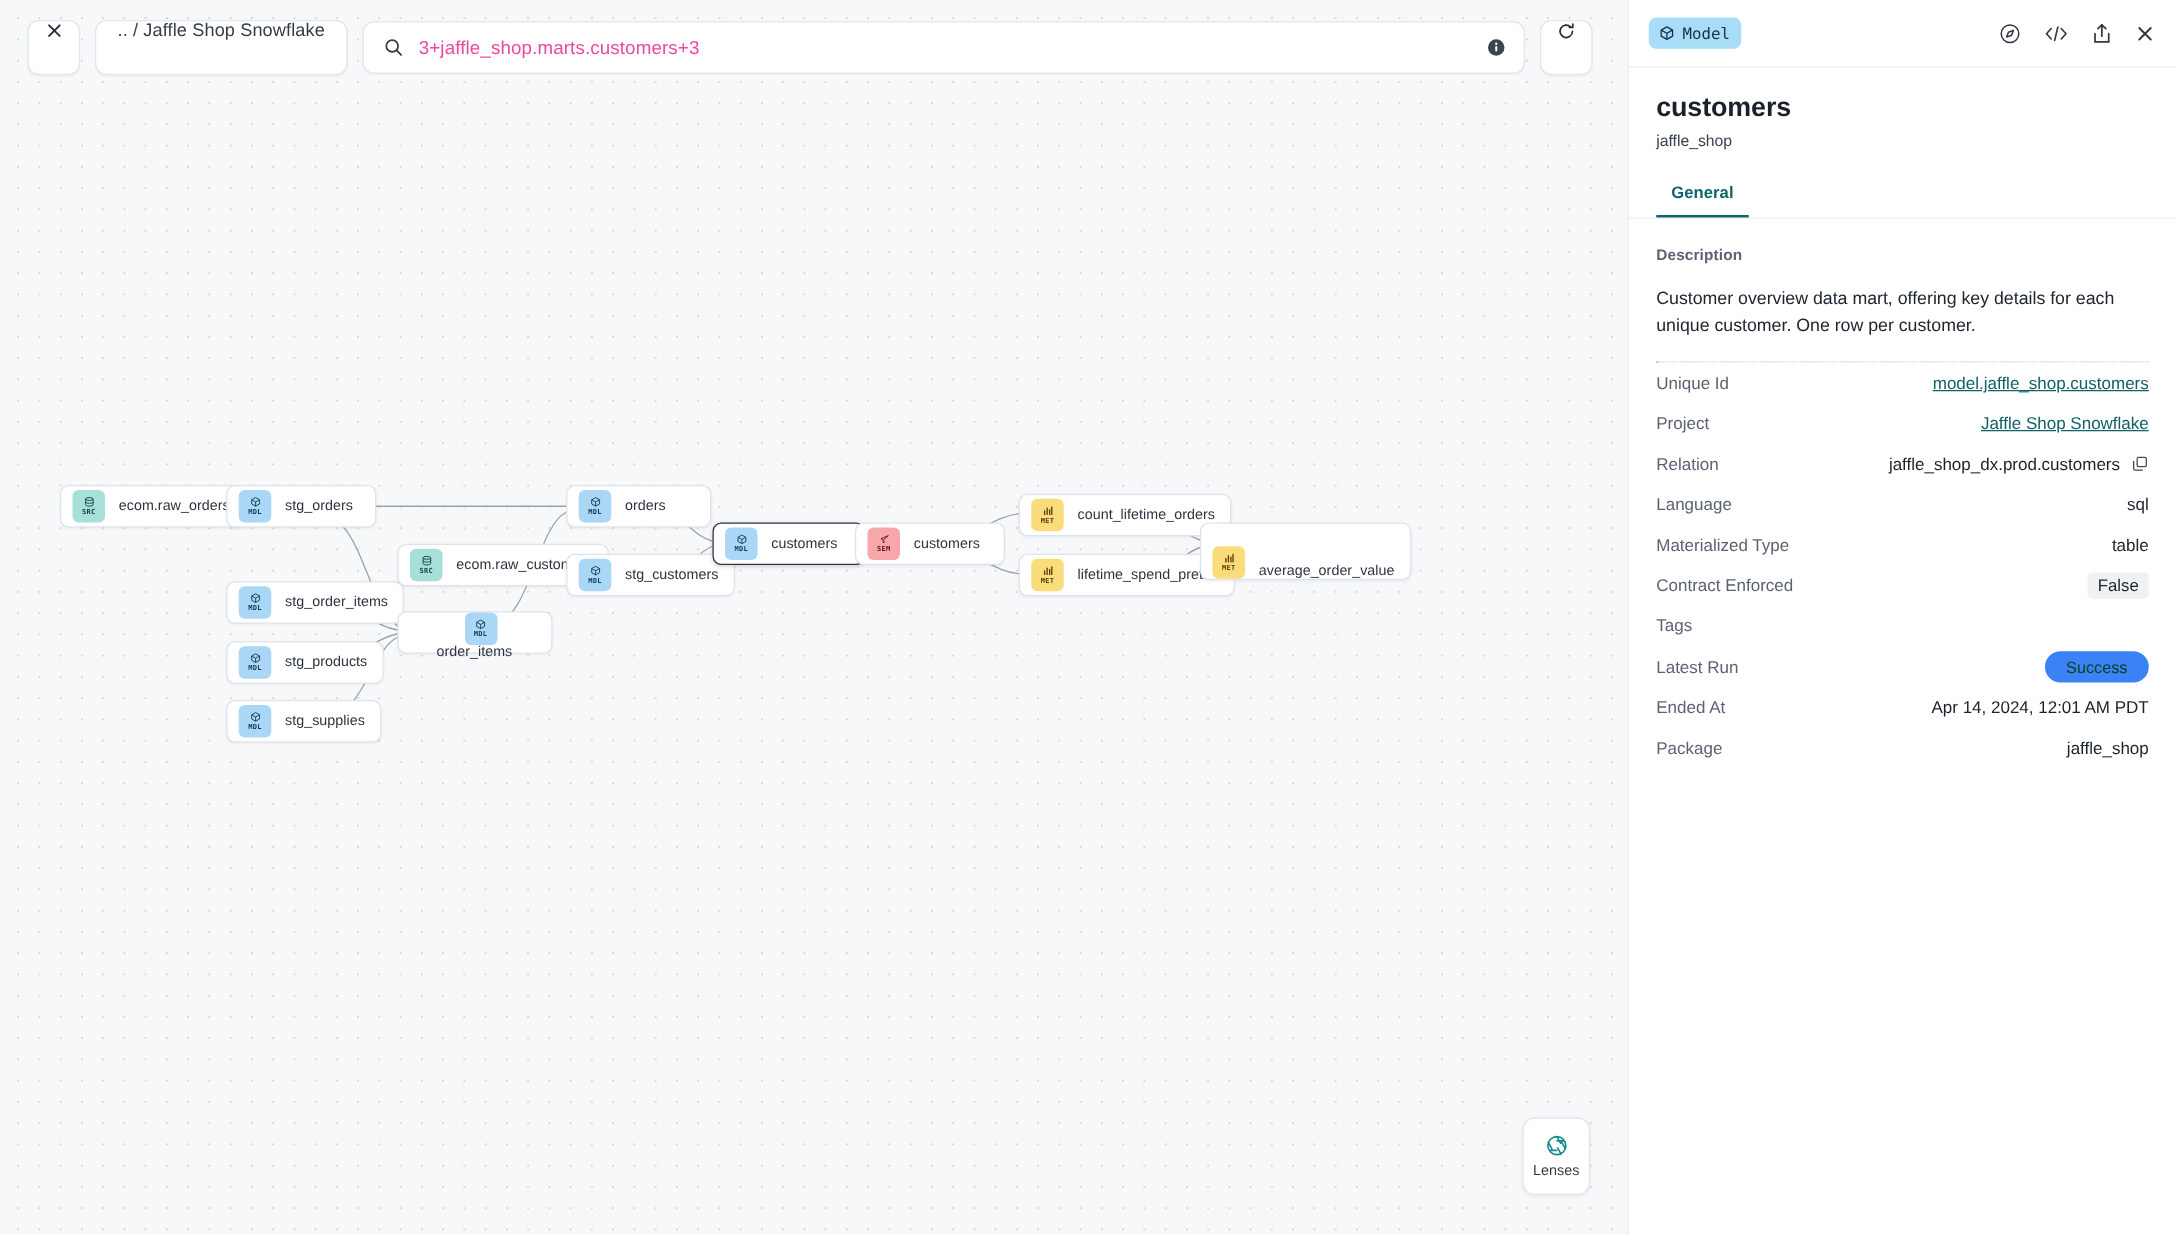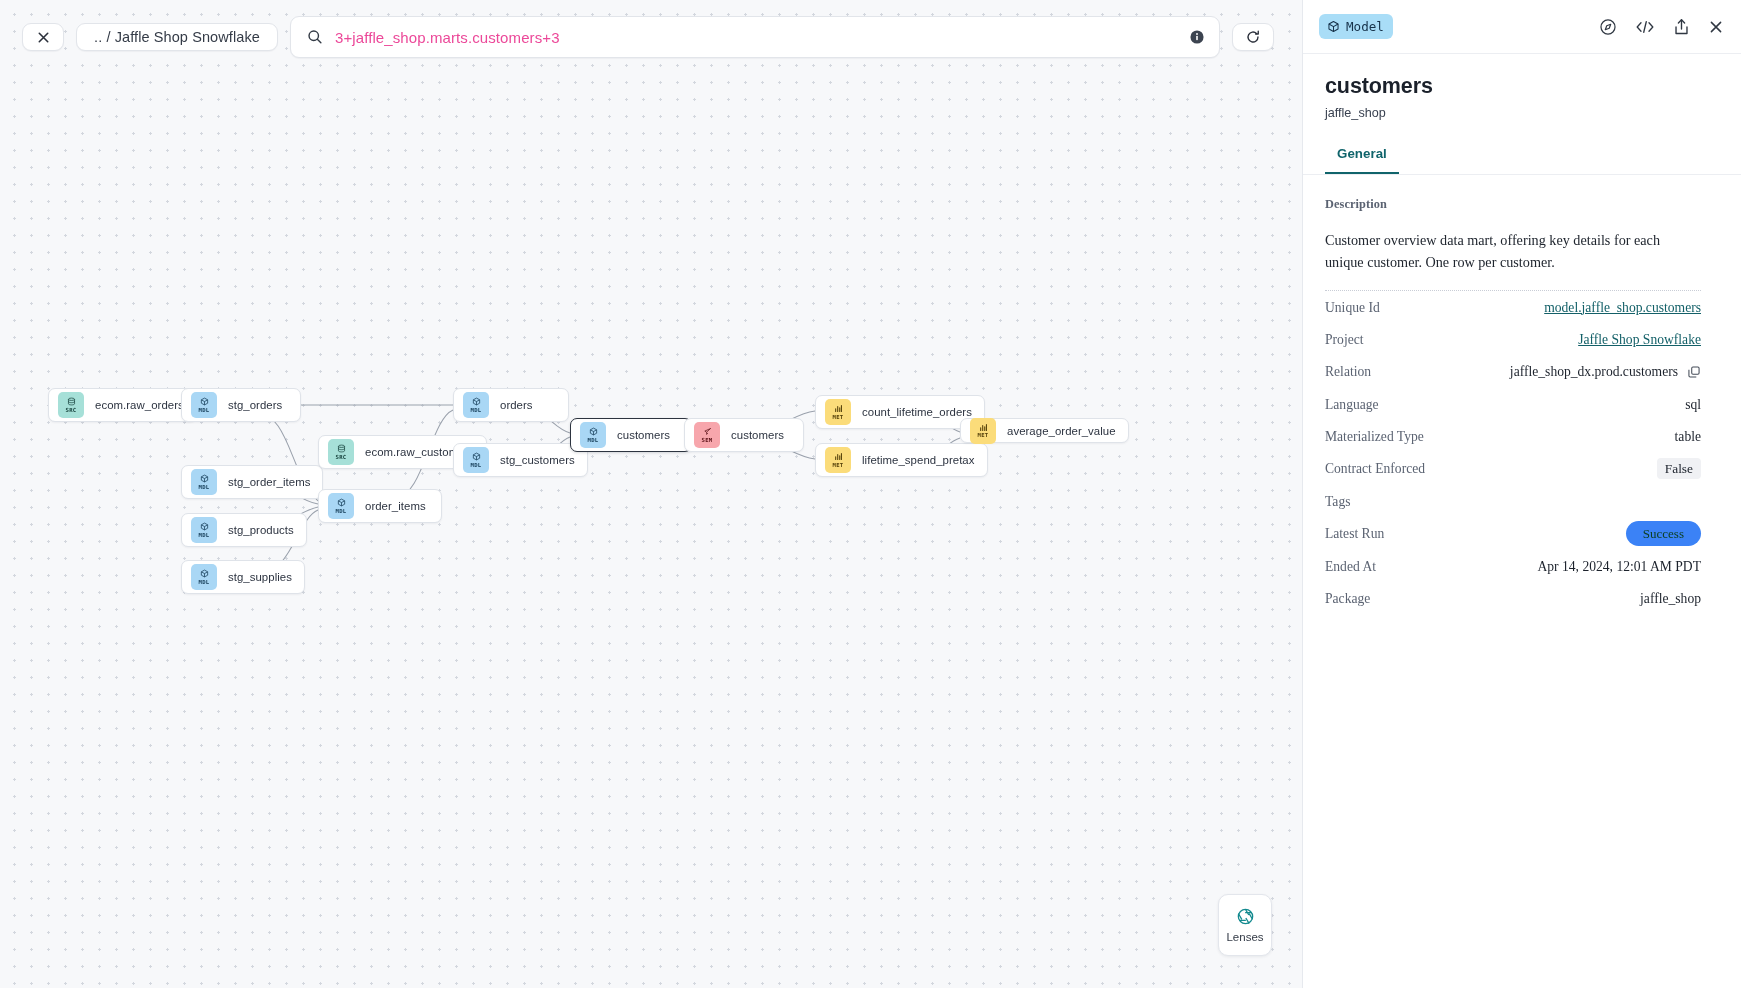--- a/index.html
+++ b/index.html
@@ -20,25 +20,25 @@
     background-size: 17px 17px;
     background-position: 6px 6px;
     flex: none;
   }
   .canvas-toolbar {
     position: absolute; top: 16px; left: 22px;
     display: flex; align-items: center; gap: 12px;
     z-index: 6;
   }
   .tbtn {
-    height: 28px; min-width: 42px;
+    height: 44px; min-width: 42px;
     background: #ffffff;
     border: 1px solid #e2e5ea;
     border-radius: 9px;
-    display: flex; align-items: center; justify-content: center;
+    display: flex; align-items: flex-start; justify-content: center;
     color: #2b303b;
     box-shadow: 0 1px 1px rgba(16,24,40,.04);
     cursor: pointer;
   }
   .breadcrumb-btn {
     padding: 0 17px; font-size: 14.5px; color: #343b47; letter-spacing: .1px;
     white-space: nowrap;
   }
   .searchbar {
     position: relative;
@@ -125,21 +125,21 @@
   .panel-actions span { display: flex; align-items: center; cursor: pointer; }
   .panel-head { padding: 20px 22px 0 22px; }
   .panel-title { font-size: 21.5px; font-weight: 700; color: #1b212b; letter-spacing: -.1px; }
   .panel-sub { font-size: 12.6px; color: #394150; margin-top: 7px; }
   .tabs { margin-top: 26px; padding: 0 22px; border-bottom: 1px solid #eceef2; display: flex; }
   .tab {
     font-size: 13.3px; font-weight: 700; color: #10646b;
     padding: 0 12px 11px 12px; border-bottom: 2.5px solid #10646b;
     cursor: pointer; letter-spacing: .05px;
   }
-  .panel-body { padding: 22px 40px 0 22px; overflow: hidden; font-family: Liberation Serif, serif; }
+  .panel-body { padding: 22px 22px 0 22px; overflow: hidden; }
   .section-label { font-size: 12.3px; font-weight: 700; color: #5b6372; letter-spacing: .1px; }
   .desc { font-size: 14.2px; color: #20262f; line-height: 1.56; margin-top: 17px; }
   .divider { border-top: 1px dotted #c9cdd6; margin: 17px 0 0 0; }
   .row {
     display: flex; align-items: center; justify-content: space-between;
     min-height: 32.4px; padding: 6px 0;
   }
   .row .k { font-size: 13.6px; color: #5b6372; }
   .row .v { font-size: 13.6px; color: #1c222c; text-align: right; }
   .v.link { color: #136068; text-decoration: underline; cursor: pointer; }
@@ -291,21 +291,21 @@
               <svg width="9" height="9" viewBox="0 0 16 16" fill="none" stroke="currentColor" stroke-width="1.3" stroke-linejoin="round">
                 <ellipse cx="8" cy="4" rx="5.4" ry="2.1"></ellipse>
                 <path d="M2.6 4 L2.6 12 C2.6 13.2 5 14.1 8 14.1 C11 14.1 13.4 13.2 13.4 12 L13.4 4"></path>
                 <path d="M2.6 8 C2.6 9.2 5 10.1 8 10.1 C11 10.1 13.4 9.2 13.4 8"></path>
               </svg>
             </div>
             <div>SRC</div>
           </div>
           <div class="nlabel">ecom.raw_customers</div>
         </div>
-        <div class="node" style="left: 318px; top: 489px; min-width: 124px; height: 34px;">
+        <div class="node" style="left: 318px; top: 489px; min-width: 124px; height: 34px; flex-direction: column;">
           <div class="badge badge-mdl">
             <div class="bico">
               <svg width="9" height="9" viewBox="0 0 16 16" fill="none" stroke="currentColor" stroke-width="1.3" stroke-linejoin="round">
                 <path d="M8 1.9 L13.6 5 L13.6 11 L8 14.1 L2.4 11 L2.4 5 Z"></path>
                 <path d="M2.4 5 L8 8.1 L13.6 5 M8 8.1 L8 14.1"></path>
               </svg>
             </div>
             <div>MDL</div>
           </div>
           <div class="nlabel">order_items</div>
@@ -373,21 +373,21 @@
           <div class="badge badge-met">
             <div class="bico">
               <svg width="9" height="9" viewBox="0 0 16 16" fill="none" stroke="currentColor" stroke-width="1.3" stroke-linejoin="round">
                 <path d="M3 13.4 L3 8.4 M6.6 13.4 L6.6 4.4 M10.2 13.4 L10.2 6.6 M13.2 13.4 L13.2 2.8" stroke-width="1.9" stroke-linecap="round"></path>
               </svg>
             </div>
             <div>MET</div>
           </div>
           <div class="nlabel">lifetime_spend_pretax</div>
         </div>
-        <div class="node" style="left: 960px; top: 418px; min-width: 148px; height: 25px;">
+        <div class="node" style="left: 960px; top: 418px; min-width: 148px; height: 46px; align-items: flex-end;">
           <div class="badge badge-met">
             <div class="bico">
               <svg width="9" height="9" viewBox="0 0 16 16" fill="none" stroke="currentColor" stroke-width="1.3" stroke-linejoin="round">
                 <path d="M3 13.4 L3 8.4 M6.6 13.4 L6.6 4.4 M10.2 13.4 L10.2 6.6 M13.2 13.4 L13.2 2.8" stroke-width="1.9" stroke-linecap="round"></path>
               </svg>
             </div>
             <div>MET</div>
           </div>
           <div class="nlabel">average_order_value</div>
         </div>

